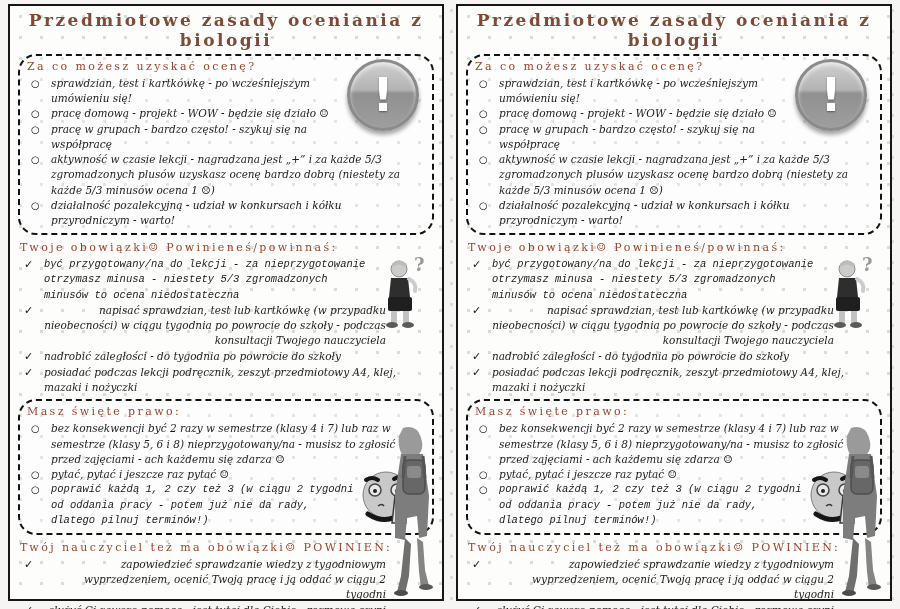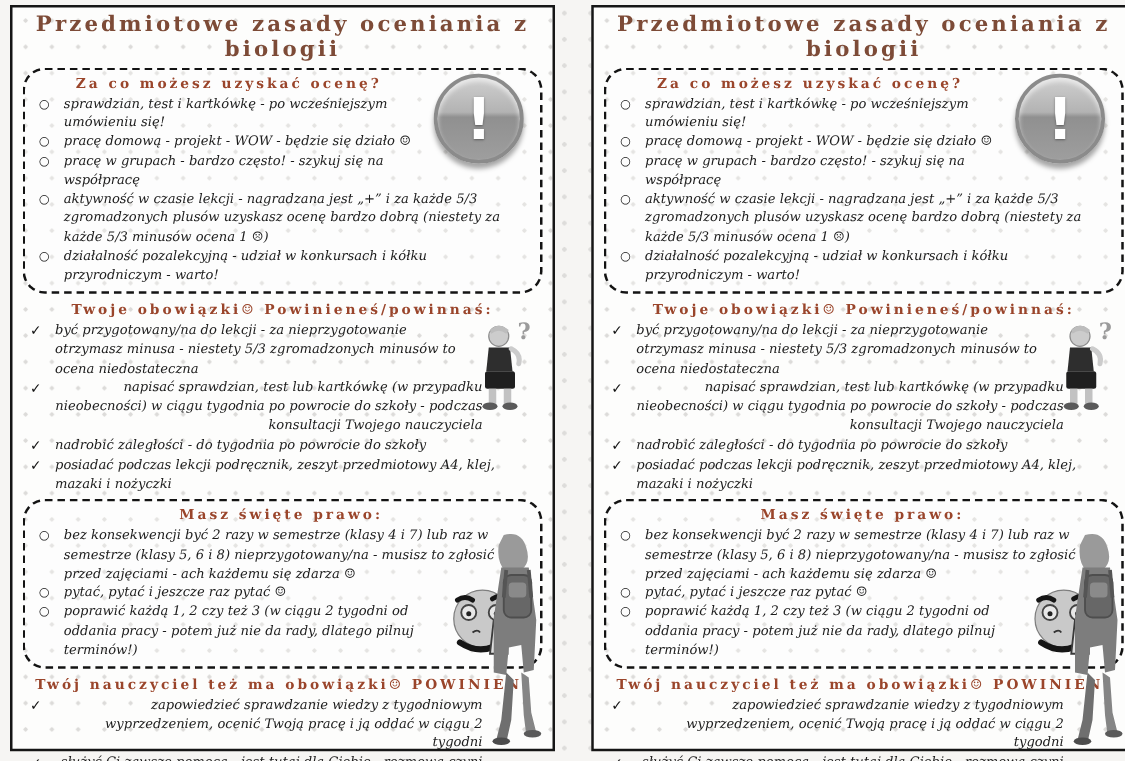--- a/index.html
+++ b/index.html
@@ -4,47 +4,47 @@
 <style>
   html,body{margin:0;padding:0;}
   body{
     width:900px;height:609px;overflow:hidden;
     background-color:#f6f5f3;
     background-image:radial-gradient(circle,#dddcda 1.6px,rgba(0,0,0,0) 1.9px);
     background-size:21px 21px;
     font-family:"DejaVu Serif",serif;
     color:#1c1c1c;
   }
-  .sheet{display:flex;gap:29px;padding:4px 8px;box-sizing:border-box;width:900px;height:609px;}
+  .sheet{display:flex;gap:12px;padding:4px 8px;box-sizing:border-box;width:900px;height:609px;}
   .page{
     position:relative;flex:0 0 436px;width:436px;height:597px;box-sizing:border-box;
     border:2px solid #161616;background-color:#fdfdfc;
     background-image:radial-gradient(circle,#dcdbd9 1.5px,rgba(0,0,0,0) 1.8px);
     background-size:21px 21px;
     padding:2px 8px;
   }
   .doc-title{
     text-align:center;font-size:17px;font-weight:bold;color:#7d4b37;
     letter-spacing:2.5px;margin:2px 0 4px 0;font-family:"DejaVu Serif",serif;
   }
   .sec-heading{
-    text-align:center;font-size:11px;font-weight:bold;color:#9a452b;
+    text-align:left;font-size:11px;font-weight:normal;color:#9a452b;
     letter-spacing:2.4px;margin:1px 0 3px 0;
   }
   .dashed-box{
     border:2.5px dashed #131313;border-radius:18px;
     padding:3px 9px 5px 7px;margin:2px 0 4px 0;position:relative;
     background:rgba(255,255,255,0.25);
   }
   .plain-section{padding:1px 2px;margin:0 0 3px 0;position:relative;}
   .li{display:flex;align-items:flex-start;font-size:10.5px;line-height:1.45;font-style:italic;}
   .li .marker{flex:0 0 20px;text-align:left;padding-left:4px;font-style:normal;font-size:10px;line-height:1.5;color:#111;}
   .li .marker.check{font-size:11px;}
   .li .li-text{flex:1;}
-  .li.narrow .li-text{padding-right:64px;}
+  .li.narrow .li-text{padding-right:64px;font-family:Liberation Mono, monospace;}
   .li.narrow-sm .li-text{padding-right:46px;text-align:right;}
   
   .excl-wrap{float:right;width:76px;height:80px;margin:0 0 2px 8px;position:relative;}
   .excl-circle{
     width:72px;height:72px;border-radius:50%;
     background:linear-gradient(to bottom,#cfcfcf 0%,#b3b3b3 42%,#909090 48%,#9e9e9e 100%);
     border:3px solid #8b8b8b;box-sizing:border-box;
     display:flex;align-items:center;justify-content:center;
     box-shadow:0 4px 4px rgba(0,0,0,0.35), inset 0 3px 4px rgba(255,255,255,0.6);
   }

